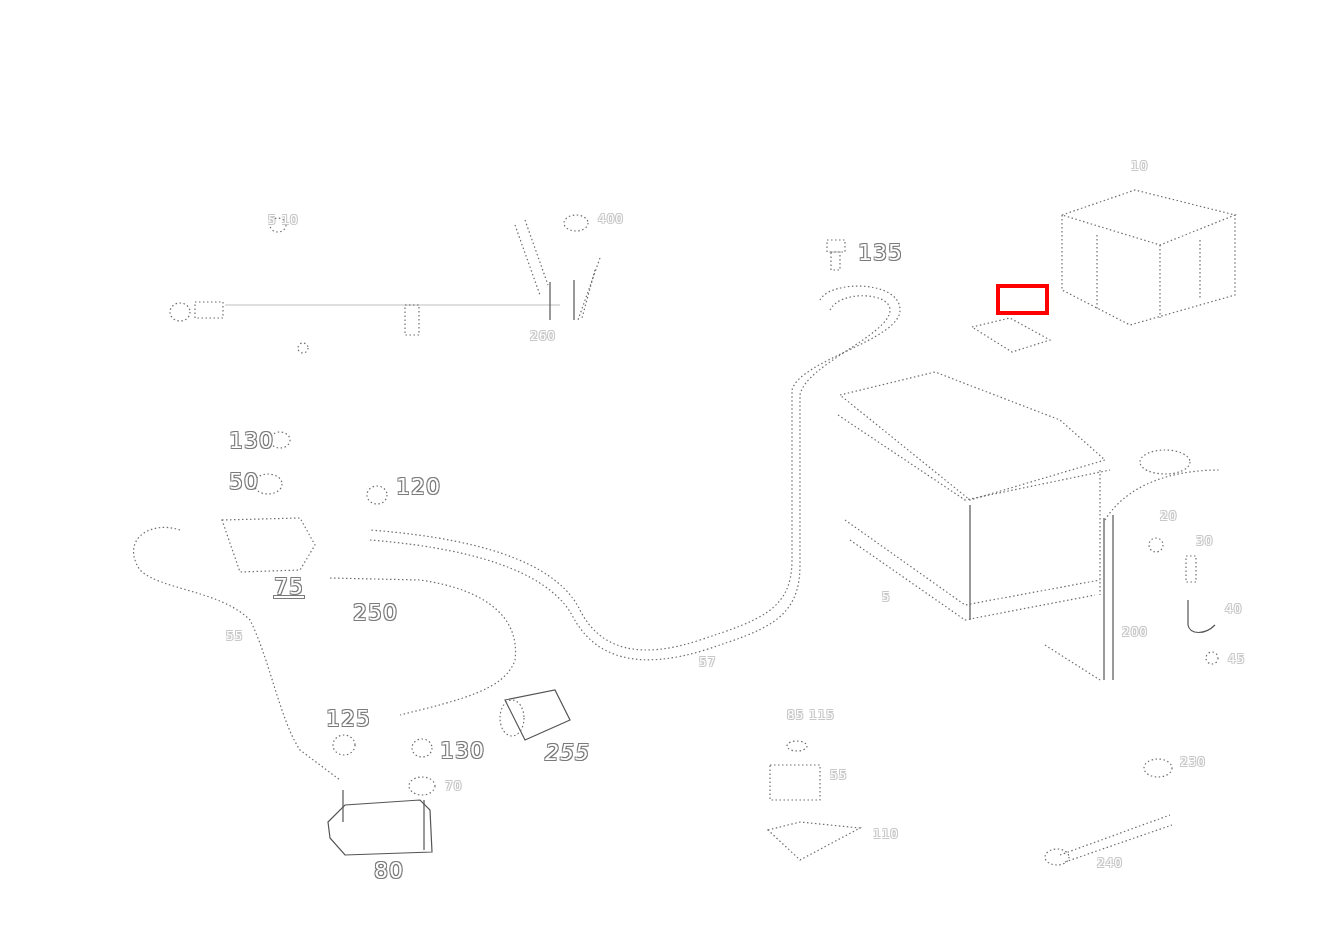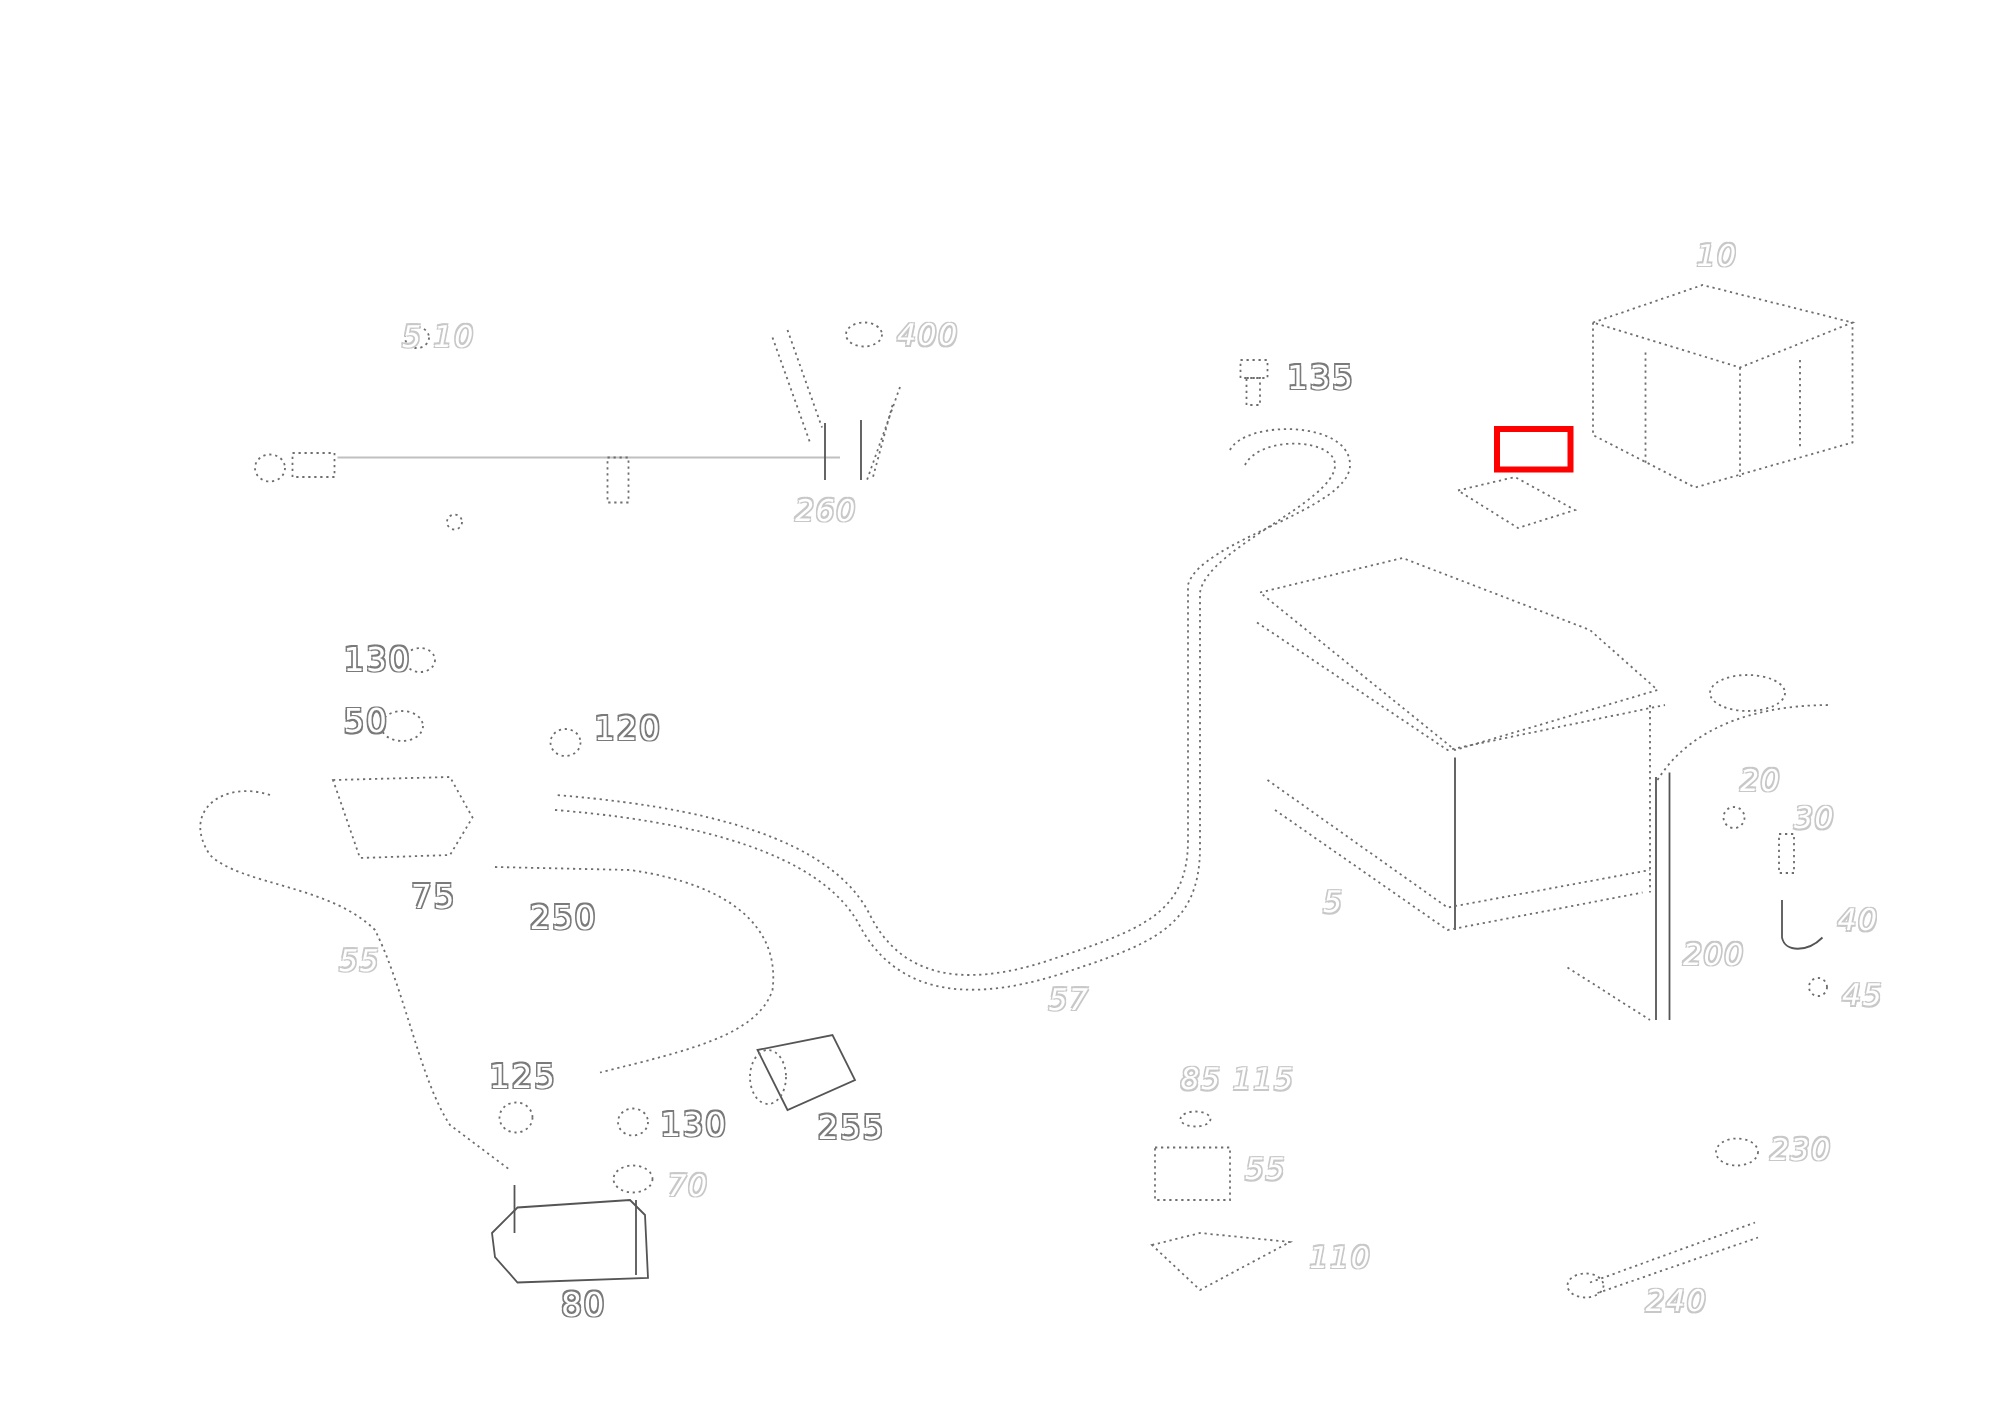--- a/index.html
+++ b/index.html
@@ -3,21 +3,21 @@
 <meta charset="utf-8">
 <style>
   html, body { margin: 0; padding: 0; background: #ffffff; }
   body { width: 1326px; height: 938px; position: relative; overflow: hidden;
          font-family: "DejaVu Sans", sans-serif; }
   #canvas { position: absolute; left: 0; top: 0; width: 1326px; height: 938px; }
   .callout { position: absolute; font-family: "DejaVu Sans", sans-serif; font-size: 22px;
              color: #ffffff; letter-spacing: 1px;
              text-shadow: -1px -1px 0 #7a7a7a, 1px -1px 0 #7a7a7a, -1px 1px 0 #7a7a7a, 1px 1px 0 #7a7a7a;
              cursor: pointer; line-height: 1; white-space: nowrap; }
-  .callout.faint { text-shadow: -1px -1px 0 #c8c8c8, 1px -1px 0 #c8c8c8, -1px 1px 0 #c8c8c8, 1px 1px 0 #c8c8c8; font-size: 20px; font-style: italic; }
+  .callout.faint { text-shadow: -1px -1px 0 #c8c8c8, 1px -1px 0 #c8c8c8, -1px 1px 0 #c8c8c8, 1px 1px 0 #c8c8c8; font-size: 12px; }
   .highlight { position: absolute; border: 4px solid #ff0000; box-sizing: border-box; }
   svg .dot { fill: none; stroke: #6e6e6e; stroke-width: 1.2; stroke-dasharray: 1.5 2.5; }
   svg .solid { fill: none; stroke: #555555; stroke-width: 1.2; }
   svg .light { fill: none; stroke: #c0c0c0; stroke-width: 1.2; }
 </style>
 </head>
 <body>
 
 <div id="canvas">
   <svg width="1326" height="938" viewBox="0 0 1326 938">
@@ -125,27 +125,27 @@
   <div class="highlight" style="left:996px; top:284px; width:53px; height:31px;"></div>
 
   <div class="callout faint" style="left:268px; top:214px;">5 10</div>
   <div class="callout faint" style="left:598px; top:213px;">400</div>
   <div class="callout faint" style="left:493px; top:330px;margin-left:37px;">260</div>
   <div class="callout" style="left:858px; top:242px;">135</div>
   <div class="callout faint" style="left:1131px; top:160px;">10</div>
   <div class="callout" style="left:229px; top:430px;">130</div>
   <div class="callout" style="left:229px; top:471px;">50</div>
   <div class="callout" style="left:396px; top:476px;">120</div>
-  <div class="callout" style="left:274px; top:588px;">75</div>
+  <div class="callout" style="left:274px; top:576px;text-decoration:underline;">75</div>
   <div class="callout" style="left:353px; top:602px;">250</div>
   <div class="callout faint" style="left:226px; top:630px;">55</div>
   <div class="callout" style="left:326px; top:708px;">125</div>
   <div class="callout" style="left:440px; top:740px;">130</div>
   <div class="callout faint" style="left:445px; top:780px;">70</div>
-  <div class="callout" style="left:545px; top:742px;">255</div>
+  <div class="callout" style="left:545px; top:742px;font-style:italic;">255</div>
   <div class="callout" style="left:374px; top:860px;">80</div>
   <div class="callout faint" style="left:699px; top:656px;">57</div>
   <div class="callout faint" style="left:882px; top:591px;">5</div>
   <div class="callout faint" style="left:1160px; top:510px;">20</div>
   <div class="callout faint" style="left:1196px; top:535px;">30</div>
   <div class="callout faint" style="left:1122px; top:626px;">200</div>
   <div class="callout faint" style="left:1225px; top:603px;">40</div>
   <div class="callout faint" style="left:1228px; top:653px;">45</div>
   <div class="callout faint" style="left:787px; top:709px;">85 115</div>
   <div class="callout faint" style="left:830px; top:769px;">55</div>

